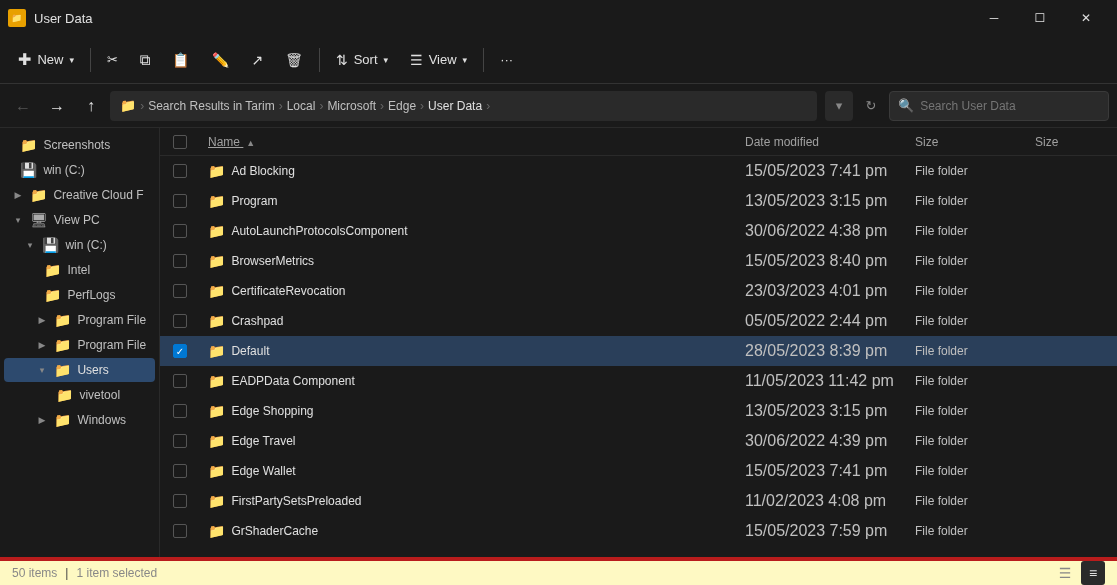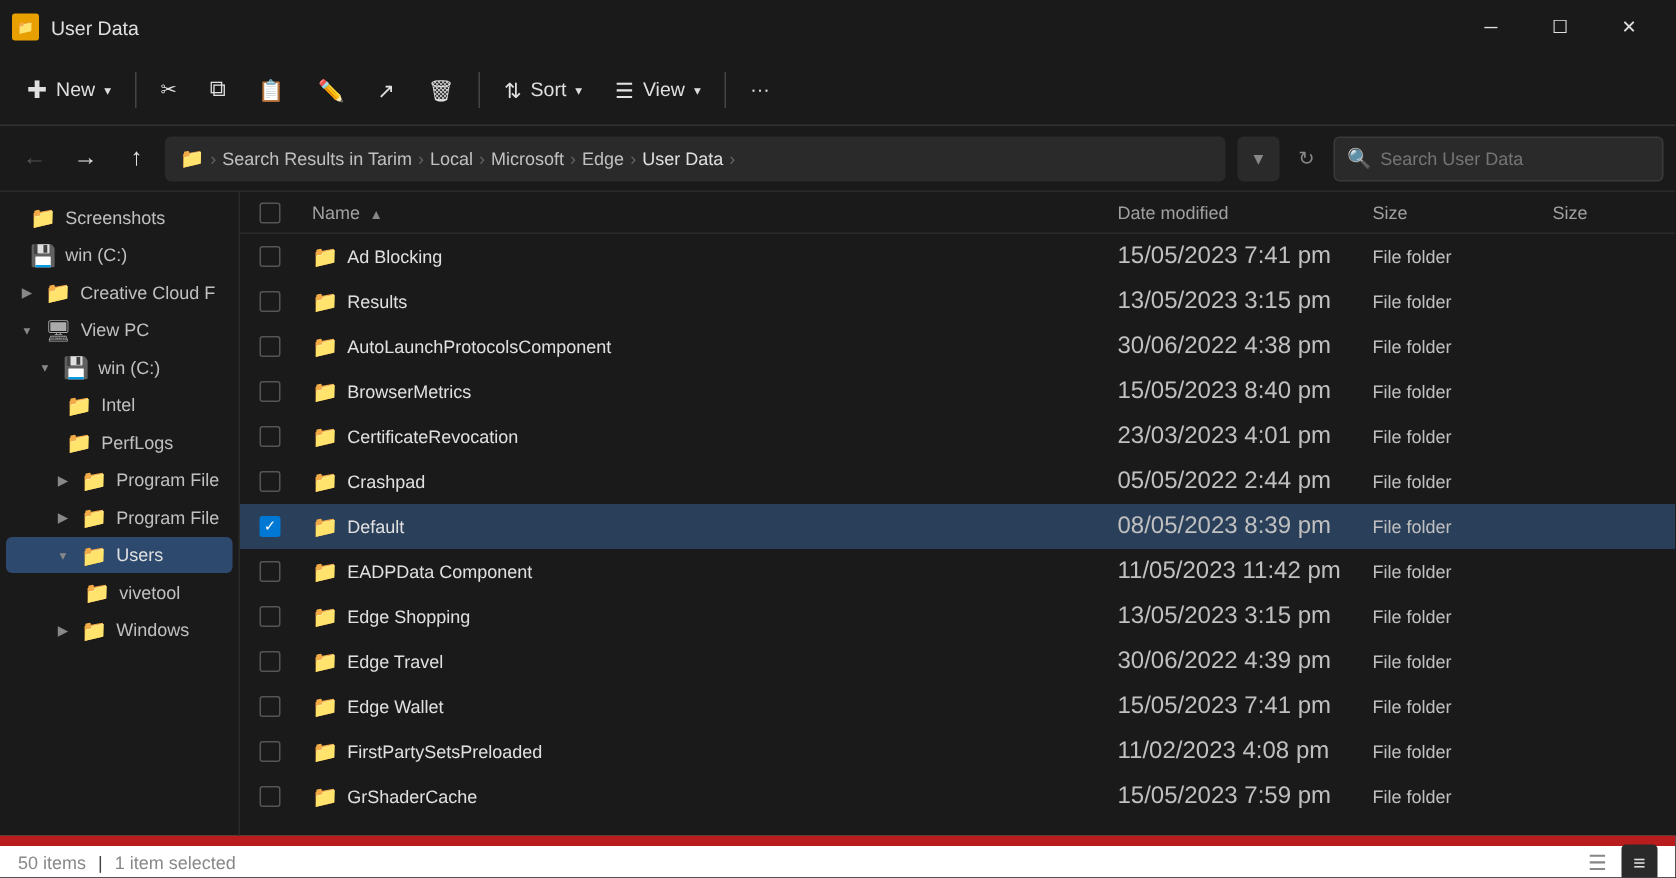--- a/index.html
+++ b/index.html
@@ -229,20 +229,21 @@
       align-items: center;
       justify-content: center;
       flex-shrink: 0;
     }
     .col-name {
       flex: 1;
       padding: 0 8px;
       font-size: 12px;
       color: #a0a0a0;
       cursor: pointer;
+      text-decoration: underline;
     }
     .col-date {
       width: 170px;
       padding: 0 8px;
       font-size: 12px;
       color: #a0a0a0;
       flex-shrink: 0;
     }
     .col-type {
       width: 120px;
@@ -320,22 +321,22 @@
       padding: 0 8px;
       font-size: 12px;
       color: #c0c0c0;
       flex-shrink: 0;
     }
     .file-extra { width: 10px; flex-shrink: 0; }
 
     
     .status-bar {
       height: 28px;
-      background: #ffffff;
-      border-top: 7px solid #b91c1c;
+      background: #fef9c3;
+      border-top: 4px solid #b91c1c;
       display: flex;
       align-items: center;
       padding: 0 12px;
       gap: 8px;
       font-size: 12px;
       color: #888;
     }
     .status-sep { color: #444; }
     .status-right {
       margin-left: auto;
@@ -541,21 +542,21 @@
     <div class="file-type">File folder</div>
     <div class="file-size"></div>
     <div class="file-extra"></div>
   </div>
         <div class="file-row">
     <div class="col-check">
             <div class="checkbox"></div>
           </div>
     <div class="file-name">
       <span class="folder-color">📁</span>
-      <span>Results</span>
+      <span>Program</span>
     </div>
     <div class="file-date">13/05/2023 3:15 pm</div>
     <div class="file-type">File folder</div>
     <div class="file-size"></div>
     <div class="file-extra"></div>
   </div>
         <div class="file-row">
     <div class="col-check">
             <div class="checkbox"></div>
           </div>
@@ -610,21 +611,21 @@
         <div class="file-row selected">
     <div class="col-check">
             <div class="checkbox checked">
               <span style="color:white;font-size:10px;">✓</span>
             </div>
           </div>
     <div class="file-name">
       <span class="folder-color">📁</span>
       <span>Default</span>
     </div>
-    <div class="file-date">08/05/2023 8:39 pm</div>
+    <div class="file-date">28/05/2023 8:39 pm</div>
     <div class="file-type">File folder</div>
     <div class="file-size"></div>
     <div class="file-extra"></div>
   </div>
         <div class="file-row">
     <div class="col-check">
             <div class="checkbox"></div>
           </div>
     <div class="file-name">
       <span class="folder-color">📁</span>

